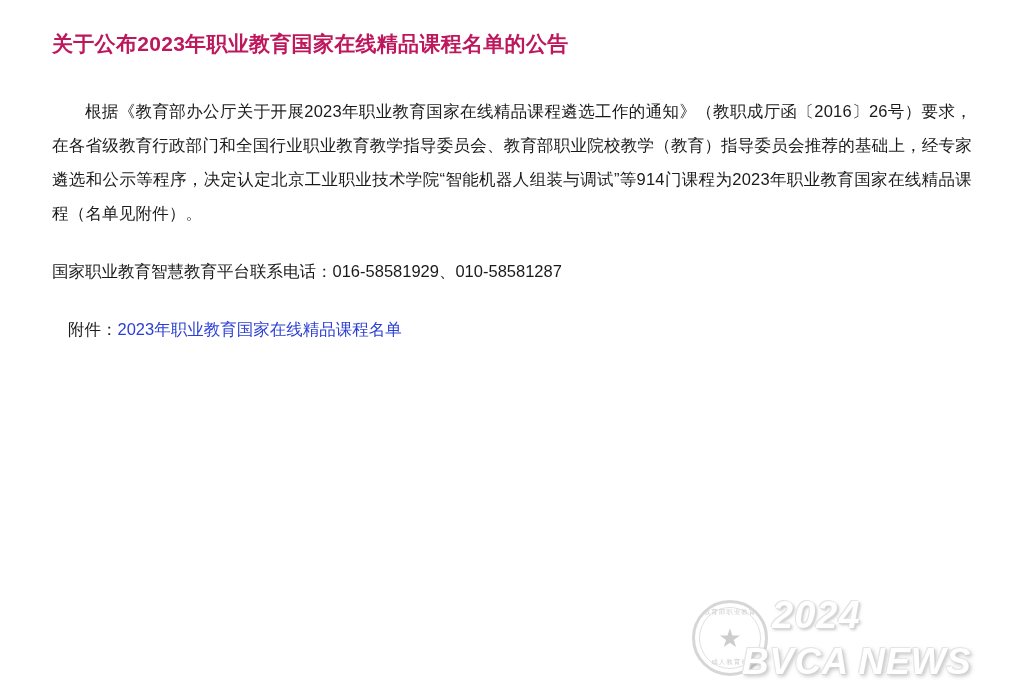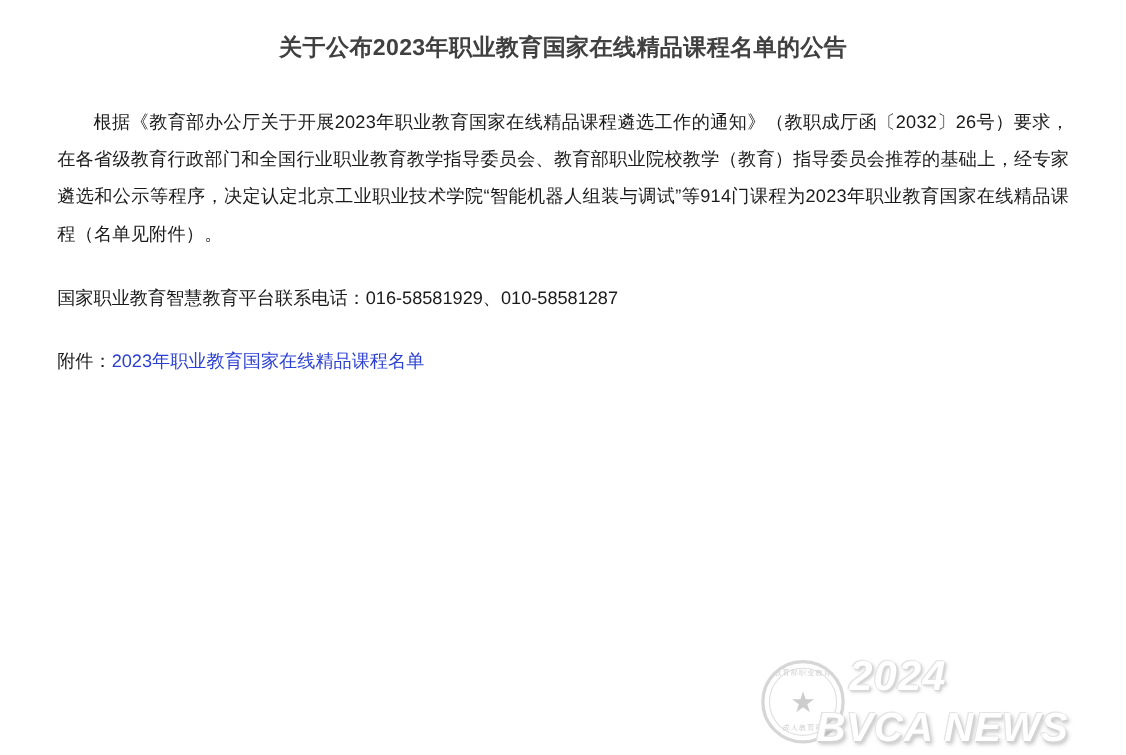--- a/index.html
+++ b/index.html
@@ -16,24 +16,24 @@
     position: relative;
   }
   .page {
     position: relative;
     width: 1024px;
     height: 686px;
     box-sizing: border-box;
     padding: 18px 52px 0 52px;
   }
   .doc-title {
-    text-align: center;
+    text-align: left;
     font-size: 21px;
     font-weight: bold;
-    color: #404040;
+    color: #be185d;
     letter-spacing: 0.3px;
     margin: 10px 0 0 0;
     line-height: 1.5;
   }
   .body-block {
     margin-top: 34px;
   }
   p.para {
     font-size: 16.5px;
     line-height: 2.07;
@@ -46,21 +46,21 @@
   .contact {
     font-size: 16.5px;
     line-height: 2.07;
     margin: 0 0 24px 0;
     text-indent: 0;
     color: #1a1a1a;
   }
   .attach-row {
     font-size: 16.5px;
     line-height: 2.07;
-    margin: 0;
+    margin: 16px;
     color: #1a1a1a;
   }
   .attach-link {
     color: #2b3fd4;
     text-decoration: none;
     cursor: pointer;
   }
   .signature {
     margin-top: 52px;
     text-align: right;
@@ -162,21 +162,21 @@
 </style>
 </head>
 <body>
 
 <div class="page">
 
   <h1 class="doc-title">关于公布2023年职业教育国家在线精品课程名单的公告</h1>
 
   <div class="body-block">
 
-    <p class="para">根据《教育部办公厅关于开展2023年职业教育国家在线精品课程遴选工作的通知》（教职成厅函〔2032〕26号）要求，在各省级教育行政部门和全国行业职业教育教学指导委员会、教育部职业院校教学（教育）指导委员会推荐的基础上，经专家遴选和公示等程序，决定认定北京工业职业技术学院“智能机器人组装与调试”等914门课程为2023年职业教育国家在线精品课程（名单见附件）。</p>
+    <p class="para">根据《教育部办公厅关于开展2023年职业教育国家在线精品课程遴选工作的通知》（教职成厅函〔2016〕26号）要求，在各省级教育行政部门和全国行业职业教育教学指导委员会、教育部职业院校教学（教育）指导委员会推荐的基础上，经专家遴选和公示等程序，决定认定北京工业职业技术学院“智能机器人组装与调试”等914门课程为2023年职业教育国家在线精品课程（名单见附件）。</p>
 
 
     <p class="contact">国家职业教育智慧教育平台联系电话：016-58581929、010-58581287</p>
 
     <p class="attach-row">
       <span>附件：</span><a class="attach-link" href="#">2023年职业教育国家在线精品课程名单</a>
     </p>
 
 
   </div>

